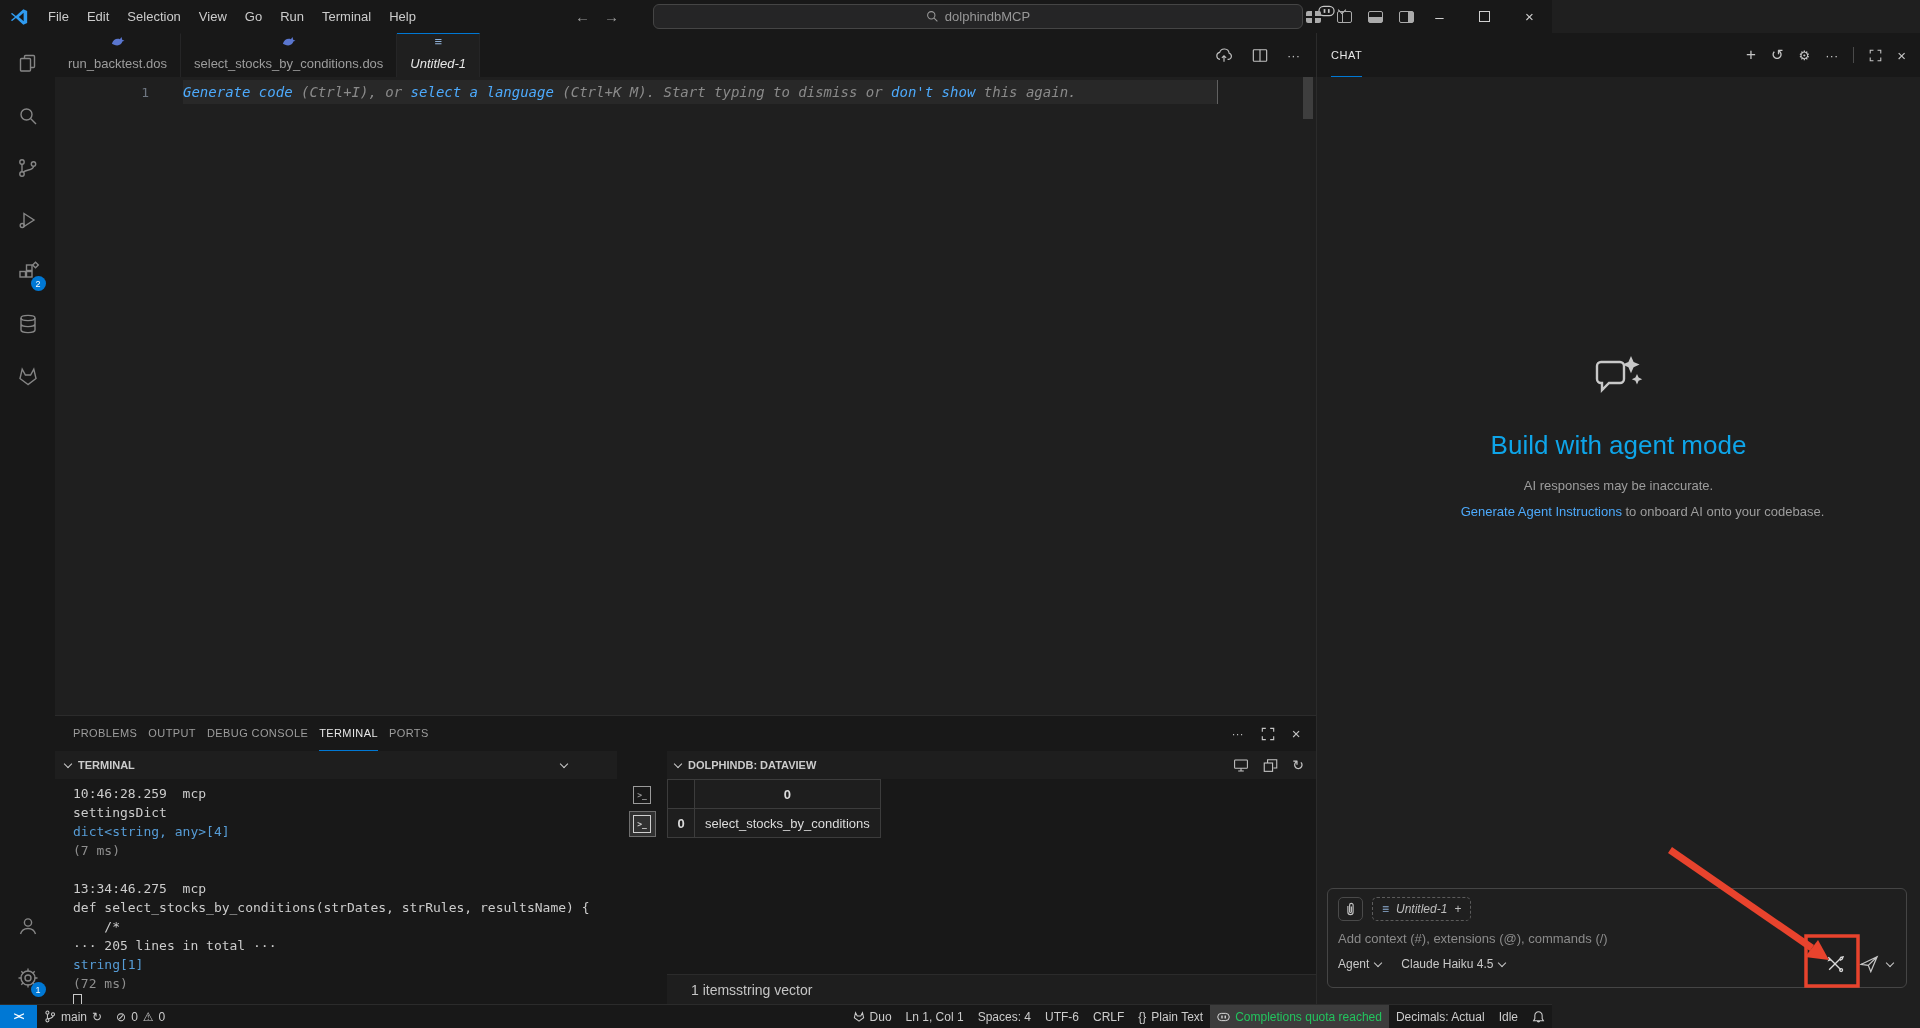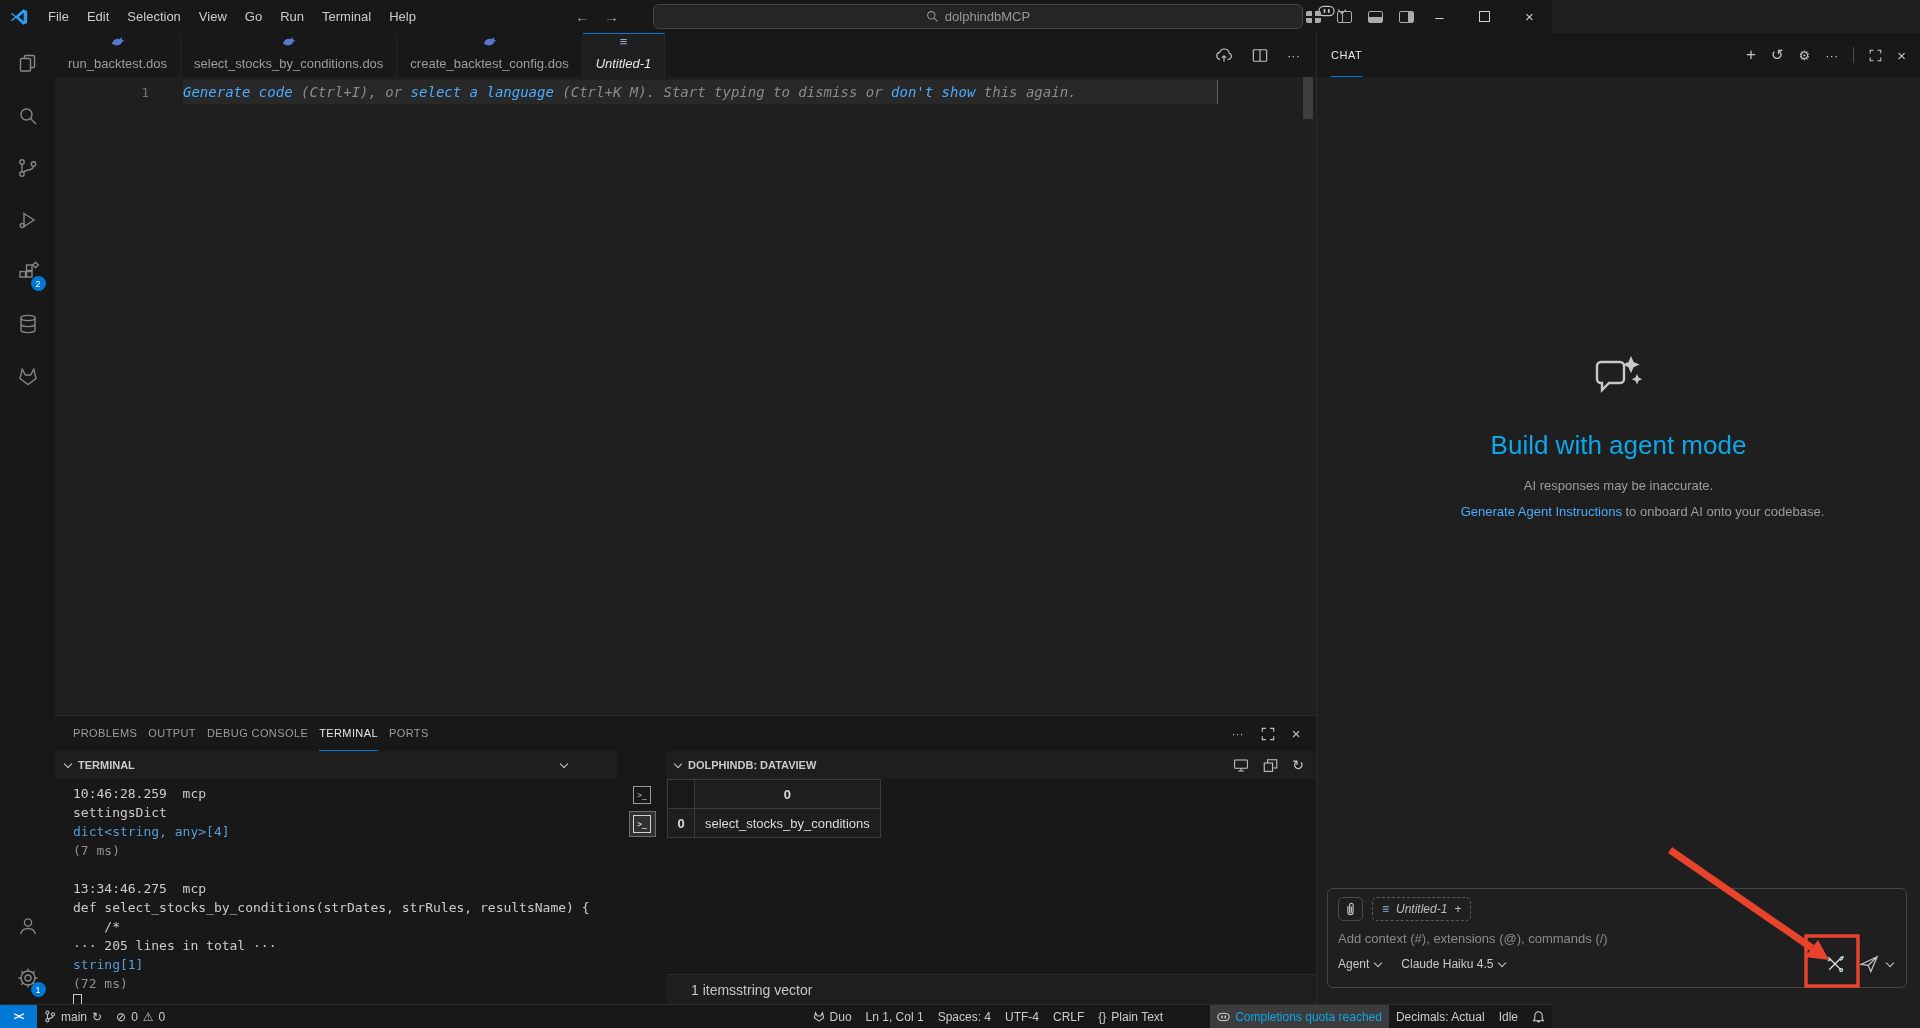--- a/index.html
+++ b/index.html
@@ -110,21 +110,21 @@
   .ci-actions { margin-left:auto; display:flex; align-items:center; }
   .tools-btn { width:30px; height:30px; display:flex; align-items:center; justify-content:center; }
   .send-btn { width:26px; height:30px; display:flex; align-items:center; justify-content:center; margin-left:6px; }
   .send-chev { width:12px; display:flex; justify-content:center; margin-left:2px; }
 
   
   .statusbar { height:24px; background:#181818; border-top:1px solid #2b2b2b; display:flex; align-items:center; font-size:12px; color:#cccccc; flex:none; }
   .sb-remote { width:37px; height:100%; background:#0078d4; color:#fff; display:flex; align-items:center; justify-content:center; font-weight:bold; font-size:10px; letter-spacing:-1px; }
   .sb-item { display:flex; align-items:center; gap:5px; padding:0 7px; height:100%; }
   .sb-right { margin-left:auto; display:flex; align-items:center; height:100%; }
-  .sb-quota { background:#3c3c3c; color:#0ea5e9;margin-left:40px; }
+  .sb-quota { background:#3c3c3c; color:#22c55e; }
   .sb-ico { font-size:12px; }
 
   
   .annotation-overlay { position:absolute; left:0; top:0; width:1920px; height:1028px; pointer-events:none; z-index:99; }
 </style>
 </head>
 <body>
 
 <div class="window">
 
@@ -245,26 +245,20 @@
           <svg class="fico" width="15" height="15" viewBox="0 0 16 16">
               <path fill="#5a76cf" d="M2 10.5C3 6.5 7 4.2 10.5 5.6l1.8-2.4.7 2.9 2.4 1-2.2.9c-.7 3.4-4.6 5.3-8.9 3.4L2 10.5z"></path>
             </svg>
           <span>run_backtest.dos</span>
         </div>
         <div class="tab">
           <svg class="fico" width="15" height="15" viewBox="0 0 16 16">
               <path fill="#5a76cf" d="M2 10.5C3 6.5 7 4.2 10.5 5.6l1.8-2.4.7 2.9 2.4 1-2.2.9c-.7 3.4-4.6 5.3-8.9 3.4L2 10.5z"></path>
             </svg>
           <span>select_stocks_by_conditions.dos</span>
-        </div>
-        <div class="tab">
-          <svg class="fico" width="15" height="15" viewBox="0 0 16 16">
-              <path fill="#5a76cf" d="M2 10.5C3 6.5 7 4.2 10.5 5.6l1.8-2.4.7 2.9 2.4 1-2.2.9c-.7 3.4-4.6 5.3-8.9 3.4L2 10.5z"></path>
-            </svg>
-          <span>create_backtest_config.dos</span>
         </div>
         <div class="tab active">
           <span class="fico">≡</span>
           <span class="untitled-label" style="font-style:italic">Untitled-1</span>
           <span class="tclose">×</span>
         </div>
         <div class="editor-actions">
           <svg width="18" height="16" viewBox="0 0 20 18" fill="none" stroke="#c0c0c0" stroke-width="1.3">
               <path d="M5.5 14a4 4 0 01-.4-7.9A5.5 5.5 0 0115.8 7a3.6 3.6 0 01-.6 7H14"></path>
               <path d="M10 16.5V10M7.6 12.2L10 9.8l2.4 2.4"></path>
@@ -474,21 +468,21 @@
           </svg>
         <span>Duo</span>
       </div>
       <div class="sb-item">
           <span>Ln 1, Col 1</span>
         </div>
       <div class="sb-item">
           <span>Spaces: 4</span>
         </div>
       <div class="sb-item">
-          <span>UTF-4</span>
+          <span>UTF-6</span>
         </div>
       <div class="sb-item">
           <span>CRLF</span>
         </div>
       <div class="sb-item">
         <span>{}</span>
         <span>Plain Text</span>
       </div>
       <div class="sb-item sb-quota">
         <svg width="13" height="10" viewBox="0 0 18 12">

